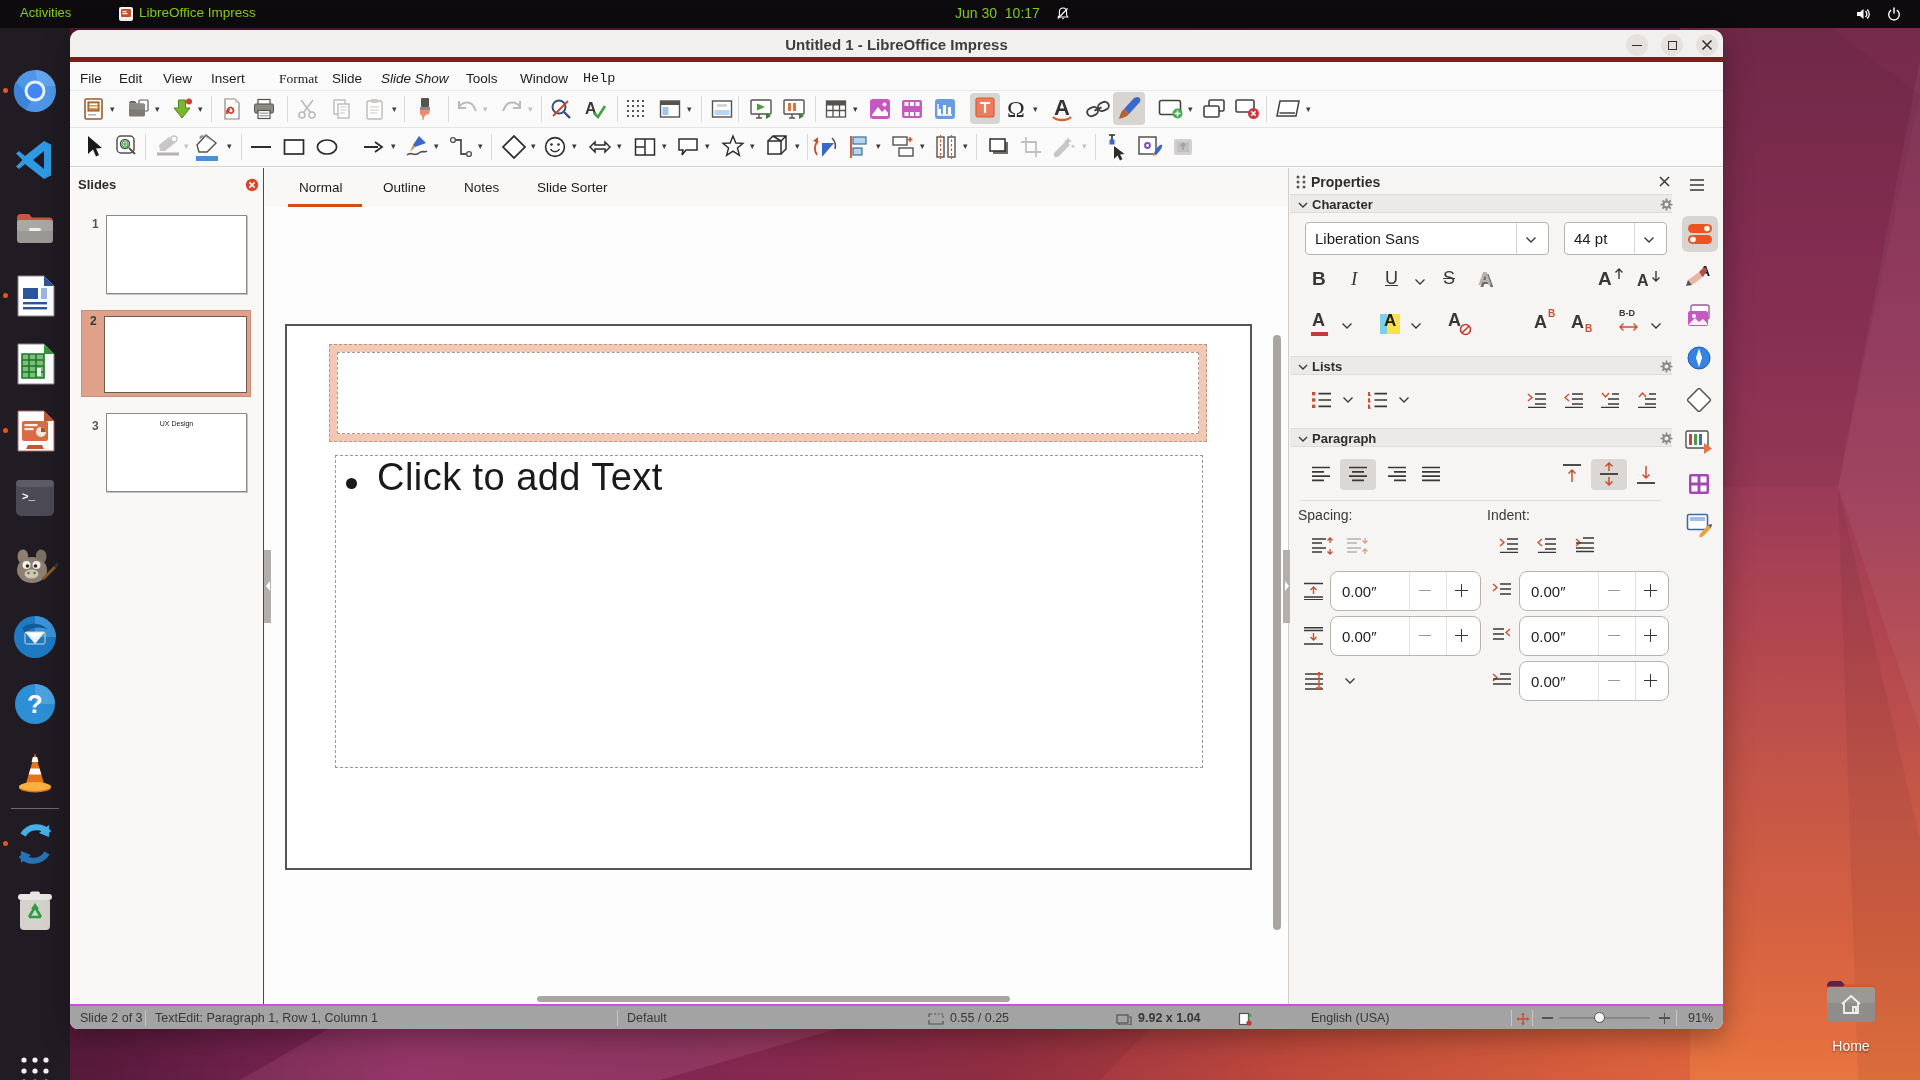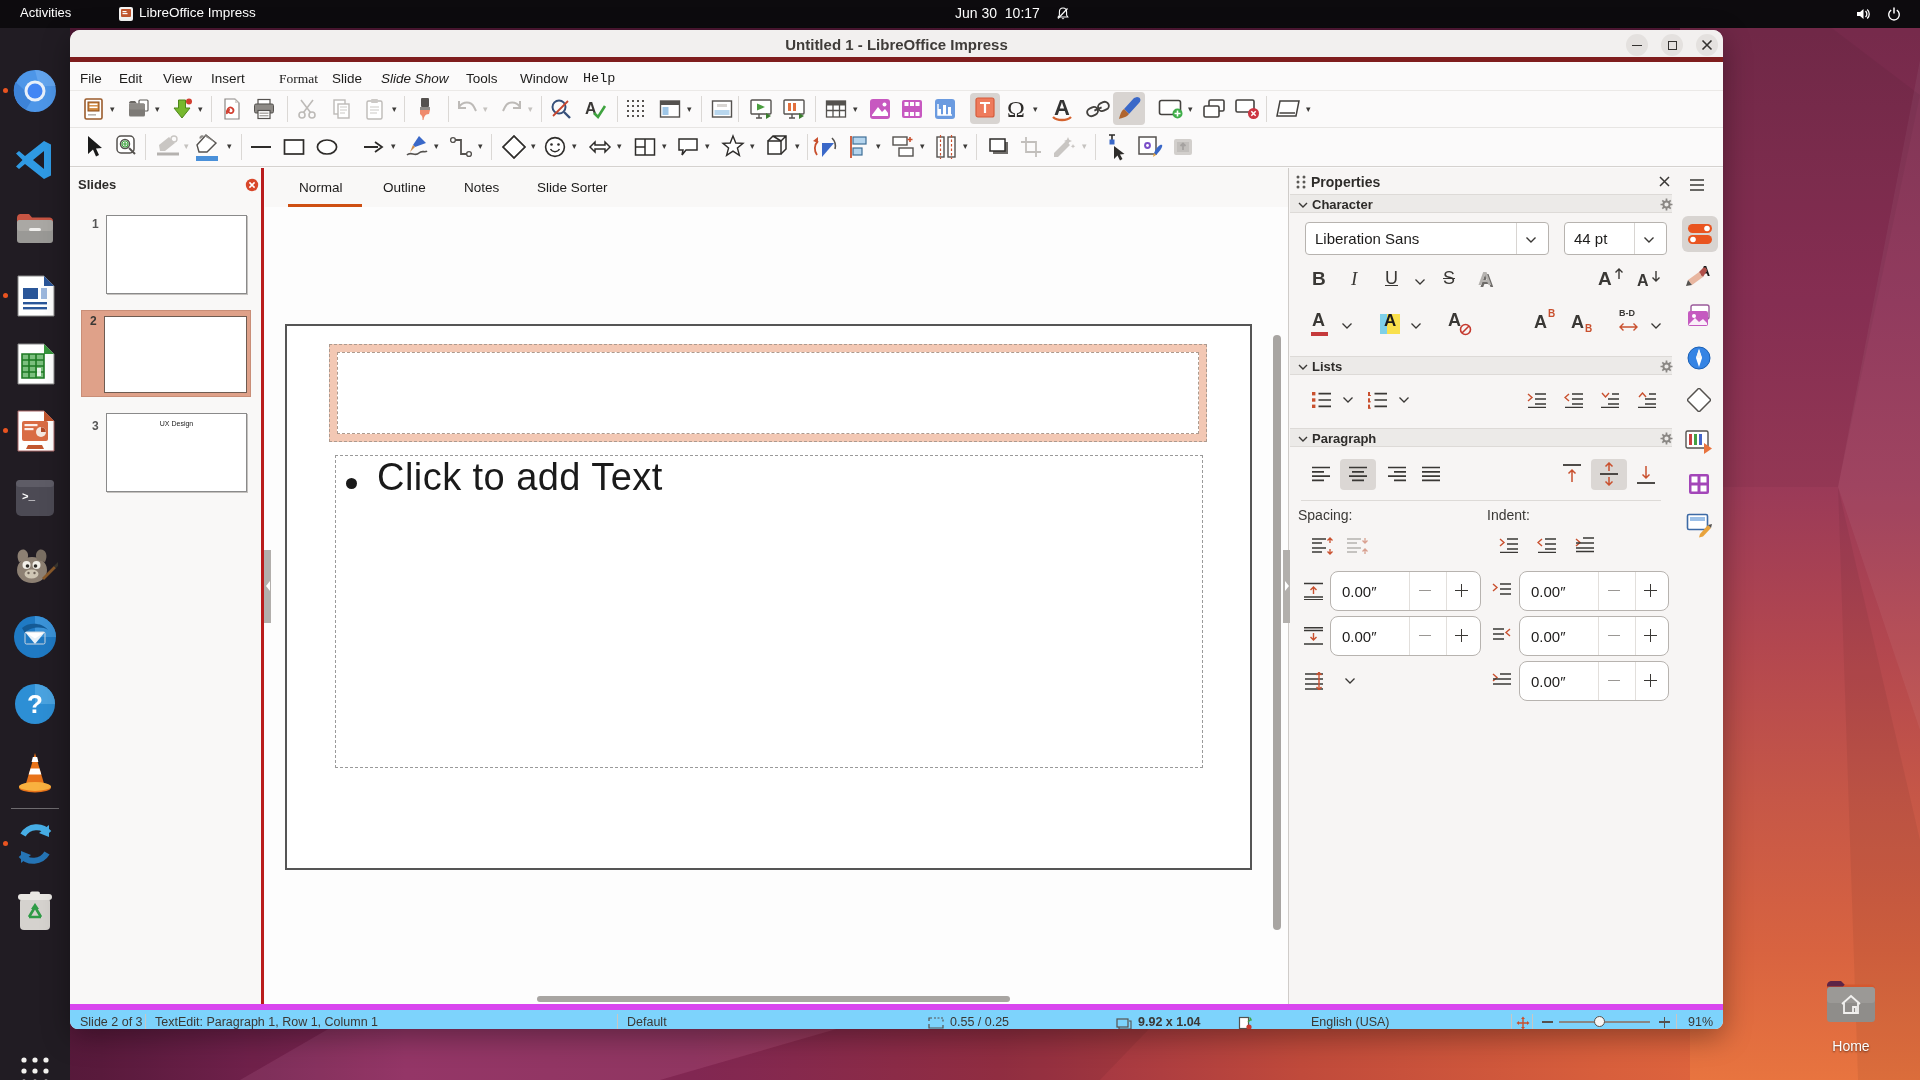--- a/index.html
+++ b/index.html
@@ -1,21 +1,21 @@
 <!DOCTYPE html>
 <html><head>
 <meta charset="utf-8">
 <style>
   * { margin:0; padding:0; box-sizing:border-box; }
   html,body { width:1920px; height:1080px; overflow:hidden; background:#000;
     font-family:"Liberation Sans", sans-serif; }
   .abs { position:absolute; }
   #wall { position:absolute; left:0; top:0; }
   #topbar { position:absolute; left:0; top:0; width:1920px; height:28px; background:#0d0b0e;
-    color:#ffffff; font-size:13px; }
+    color:#84cc16; font-size:13px; }
   #dock { position:absolute; left:0; top:28px; width:70px; height:1052px; background:#211c23; }
   #win { position:absolute; left:70px; top:30px; width:1653px; height:999px;
     background:#fbfafa; border-radius:10px 10px 8px 8px; overflow:hidden;
     box-shadow:0 8px 28px rgba(0,0,0,0.35); }
   .tsep { position:absolute; width:1px; background:#dbd8d5; }
   .chev { color:#3c3a38; font-size:9px; line-height:1; }
   .menuitem { position:absolute; top:8px; color:#1c1b1a; font-size:13.5px; }
 </style>
 </head>
 <body>
@@ -580,21 +580,21 @@
     <circle cx="10.5" cy="11.5" r="1.4" fill="#fff"></circle>
     <path d="M17 19 C20 12 24 10 25 11 C26 12 24 16 19 21 Z" fill="#3a68c8"></path>
     <path d="M17 19 L16 23 L19 21 Z" fill="#e8a33d"></path>
   </svg>
   <svg class="abs" style="left:1102px;top:105px" width="22" height="24" viewBox="0 0 22 24">
     <rect x="2" y="4" width="18" height="16" rx="2" fill="#d2cfcc"></rect>
     <rect x="5" y="7" width="12" height="10" fill="#c2bfbc"></rect>
     <path d="M11 15 L11 9 M8.5 11 L11 8.5 L13.5 11" stroke="#a5a2a0" stroke-width="1.8" fill="none"></path>
   </svg>
 </div>
-  <div id="slidespanel" class="abs" style="left:0;top:138px;width:194px;height:836px;background:#f9f8f7;border-right:3px solid #b91c1c;">
+  <div id="slidespanel" class="abs" style="left:0;top:138px;width:194px;height:836px;background:#f9f8f7;border-right:1px solid #b91c1c;">
   <div class="abs" style="left:8px;top:9px;font-size:13px;font-weight:bold;color:#2e2c2a;">Slides</div>
   <svg class="abs" style="left:175px;top:10px;" width="14" height="14" viewBox="0 0 14 14">
     <circle cx="7" cy="7" r="6.2" fill="#d8472a"></circle>
     <path d="M4.4 4.4 L9.6 9.6 M9.6 4.4 L4.4 9.6" stroke="#fff" stroke-width="1.5"></path>
   </svg>
   <div class="abs" style="left:22px;top:49px;font-size:12px;font-weight:bold;color:#555;">1</div>
   <div class="abs" style="left:36px;top:47px;width:141px;height:79px;background:#fff;border:1px solid #8a8a8a;box-shadow:1px 1px 0 #c5c2bf;"></div>
   <div class="abs" style="left:11px;top:142px;width:170px;height:87px;background:#dfa189;border:1px solid #c98e77;"></div>
   <div class="abs" style="left:20px;top:146px;font-size:12px;font-weight:bold;color:#3a3835;">2</div>
   <div class="abs" style="left:34px;top:148px;width:143px;height:77px;background:#fff;border:1px solid #6e5c52;"></div>
@@ -998,21 +998,21 @@
   </svg>
 </div>
   <div class="abs" style="left:194px;top:520px;width:7px;height:73px;background:#b2afac;"></div>
   <svg class="abs" style="left:195px;top:549px;" width="6" height="14" viewBox="0 0 6 14">
       <path d="M5 2 L1 7 L5 12 Z" fill="#fff"></path>
     </svg>
   <div class="abs" style="left:1213px;top:520px;width:7px;height:73px;background:#b2afac;"></div>
   <svg class="abs" style="left:1213.5px;top:549px;" width="6" height="14" viewBox="0 0 6 14">
       <path d="M1 2 L5 7 L1 12 Z" fill="#fff"></path>
     </svg>
-  <div id="statusbar" class="abs" style="left:0;top:974px;width:1653px;height:25px;background:#7dd3fc;border-top:6px solid #d946ef;">
+  <div id="statusbar" class="abs" style="left:0;top:974px;width:1653px;height:25px;background:#a3a3a3;border-top:2px solid #d946ef;">
   <div class="abs" style="left:10px;top:5px;font-size:12.5px;color:#3a3835;">Slide 2 of 3</div>
   <div class="abs" style="left:75px;top:4px;width:1px;height:16px;background:#c9c6c3;"></div>
   <div class="abs" style="left:85px;top:5px;font-size:12.5px;color:#3a3835;">TextEdit: Paragraph 1, Row 1, Column 1</div>
   <div class="abs" style="left:547px;top:4px;width:1px;height:16px;background:#c9c6c3;"></div>
   <div class="abs" style="left:557px;top:5px;font-size:12.5px;color:#3a3835;">Default</div>
   <svg class="abs" style="left:858px;top:7px" width="16" height="12" viewBox="0 0 16 12">
     <path d="M1 4 L1 1 L4 1 M1 7 L1 11 L15 11 L15 8" fill="none" stroke="#55524f" stroke-width="1.2"></path>
     <path d="M6 1 L15 1 L15 6" fill="none" stroke="#55524f" stroke-width="1.2" stroke-dasharray="2 1.5"></path>
   </svg>
   <div class="abs" style="left:880px;top:5px;font-size:12.5px;color:#3a3835;">0.55 / 0.25</div>

